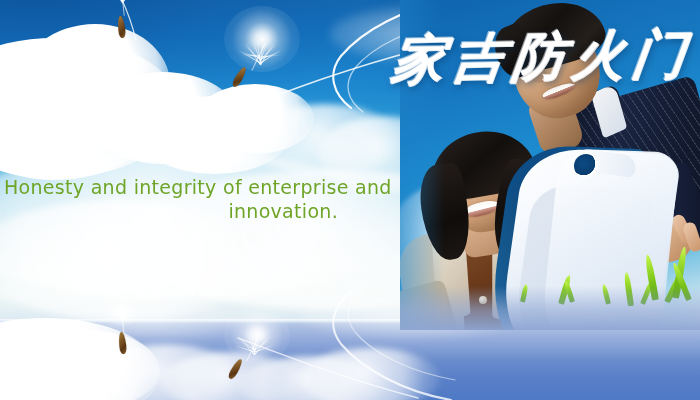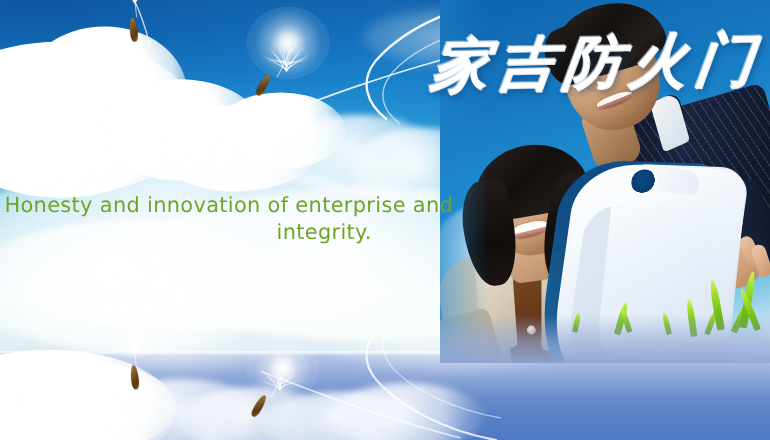--- a/index.html
+++ b/index.html
@@ -643,17 +643,17 @@
     <div class="blade" style="left:120px; bottom:28px; width:5px;  height:18px; transform:rotate(12deg);"></div>
     <div class="blade" style="left:206px; bottom:26px; width:5px;  height:20px; transform:rotate(-14deg);"></div>
 
     <div class="photo-left-fade"></div>
     <div class="photo-bottom-fade"></div>
   </div>
 
   <div id="brand-cn">家吉防火门</div>
 
 
-  <div id="en-line1">Honesty and innovation of enterprise and</div>
-
-  <div id="en-line2">integrity.</div>
+  <div id="en-line1">Honesty and integrity of enterprise and</div>
+
+  <div id="en-line2">innovation.</div>
 
 </div>
 
 </body></html>

